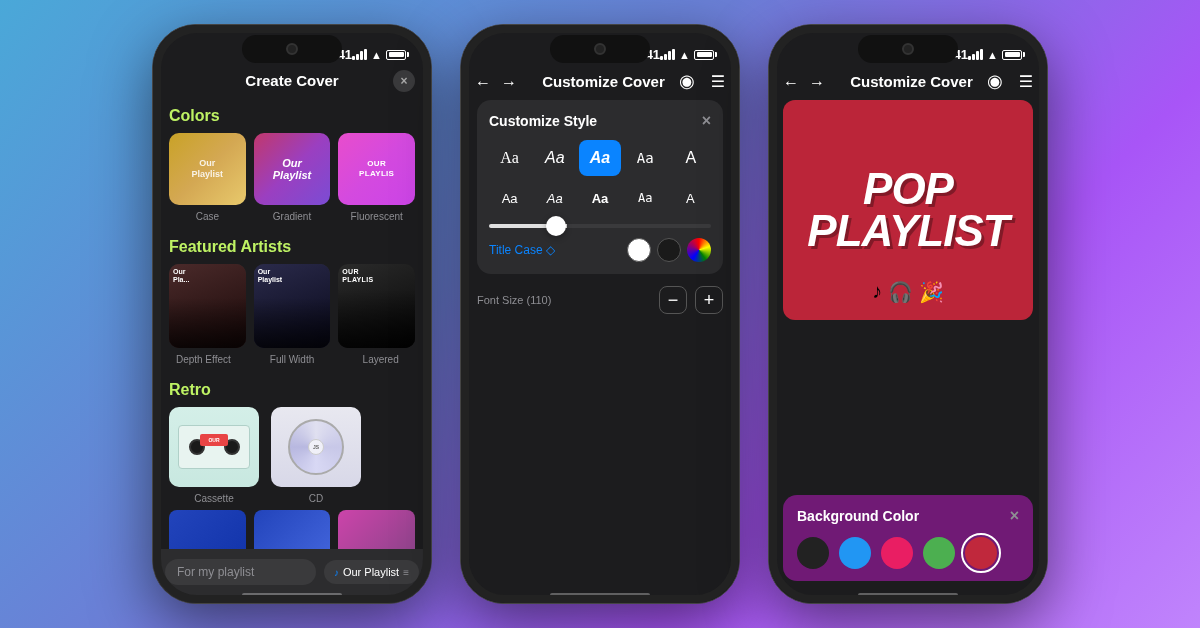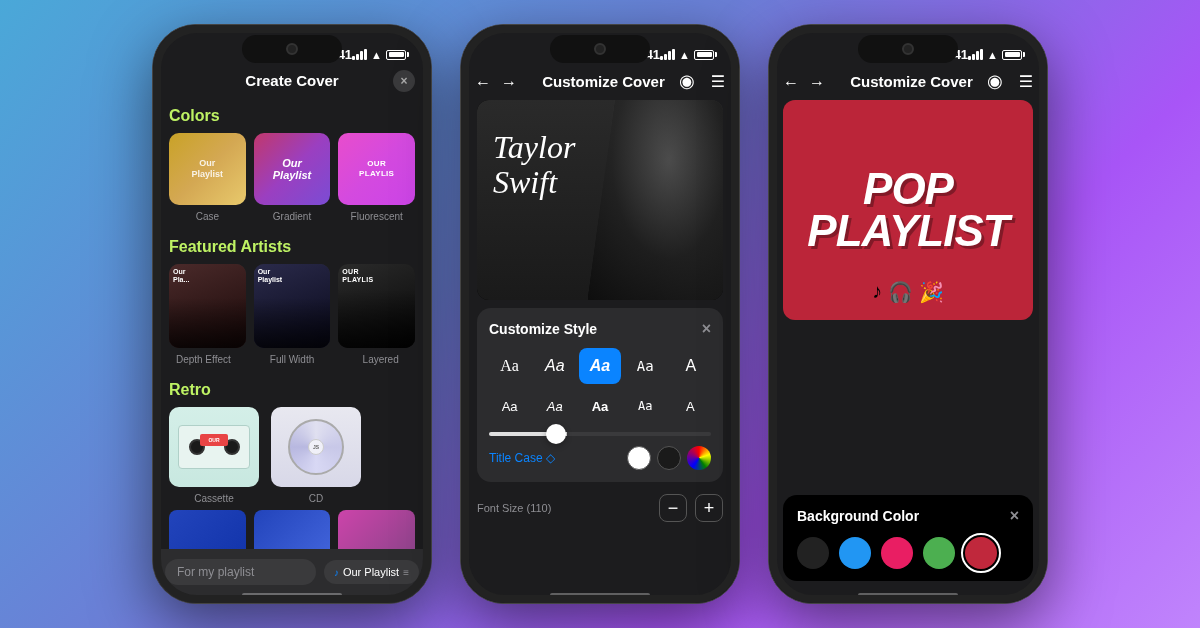--- a/index.html
+++ b/index.html
@@ -509,21 +509,21 @@
       left: 0;
       right: 0;
       display: flex;
       justify-content: center;
       gap: 6px;
       font-size: 20px;
       z-index: 3;
     }
 
     .bg-color-panel {
-      background: #000000;
+      background: #701a75;
       margin: 0 14px;
       border-radius: 14px;
       padding: 12px 14px;
     }
     .bg-panel-header {
       display: flex;
       justify-content: space-between;
       align-items: center;
       margin-bottom: 12px;
       color: white;
@@ -763,29 +763,20 @@
         <span style="color:white;font-size:16px;">←</span>
         <span style="color:white;font-size:16px;">→</span>
       </div>
       <span class="customize-title">Customize Cover</span>
       <div class="header-icons">
         <span style="color:white;font-size:18px;">◉</span>
         <span style="color:white;font-size:16px;">☰</span>
       </div>
     </div>
 
-    <div class="album-preview">
-      <div class="album-preview-inner">
-        <div class="taylor-text">Taylor<br>Swift</div>
-        <div class="taylor-portrait">
-          <div style="position:absolute;inset:0;background:linear-gradient(to left, rgba(30,30,30,1) 0%, transparent 50%);"></div>
-          <div style="position:absolute;inset:0;background:radial-gradient(ellipse at 60% 30%, #555 0%, #222 50%, #111 100%);opacity:0.8;"></div>
-        </div>
-      </div>
-    </div>
 
     <div class="customize-style-panel">
       <div class="panel-header">
         <span>Customize Style</span>
         <span style="color:#8e8e93;font-size:16px;cursor:pointer;">×</span>
       </div>
 
       <div class="font-grid">
         <div class="font-btn font-btn-1" style="font-family:Georgia,serif;font-size:16px;">Aa</div>
         <div class="font-btn font-btn-2" style="font-style:italic;font-size:16px;">Aa</div>

